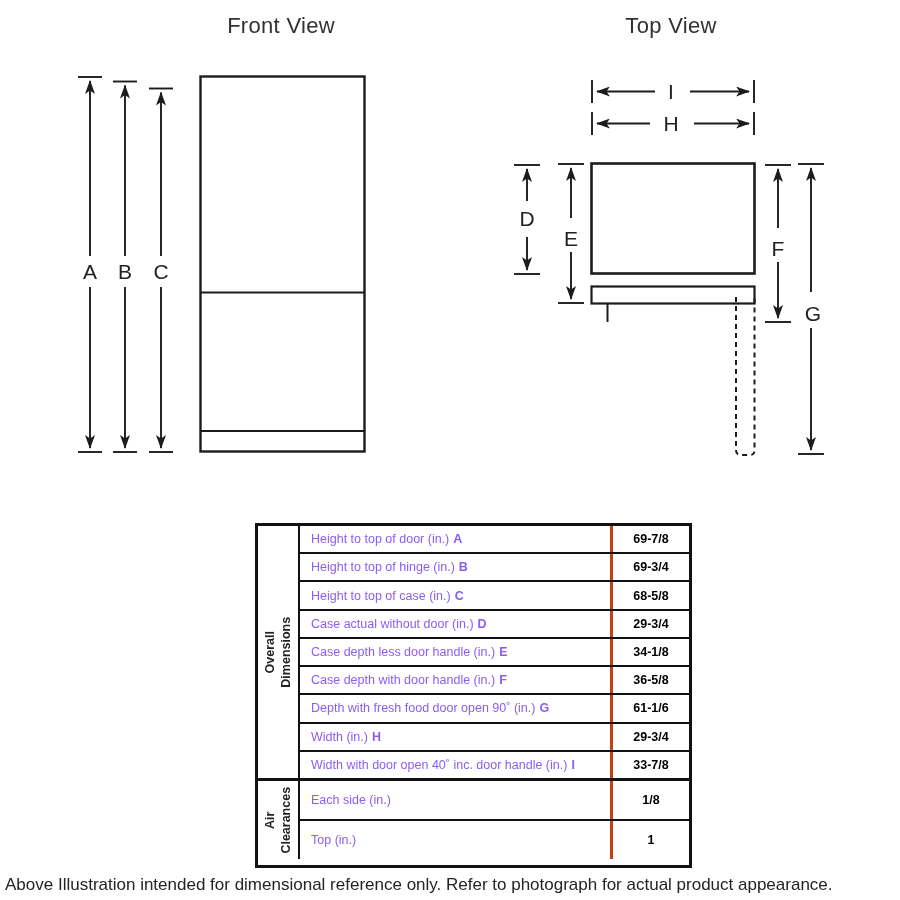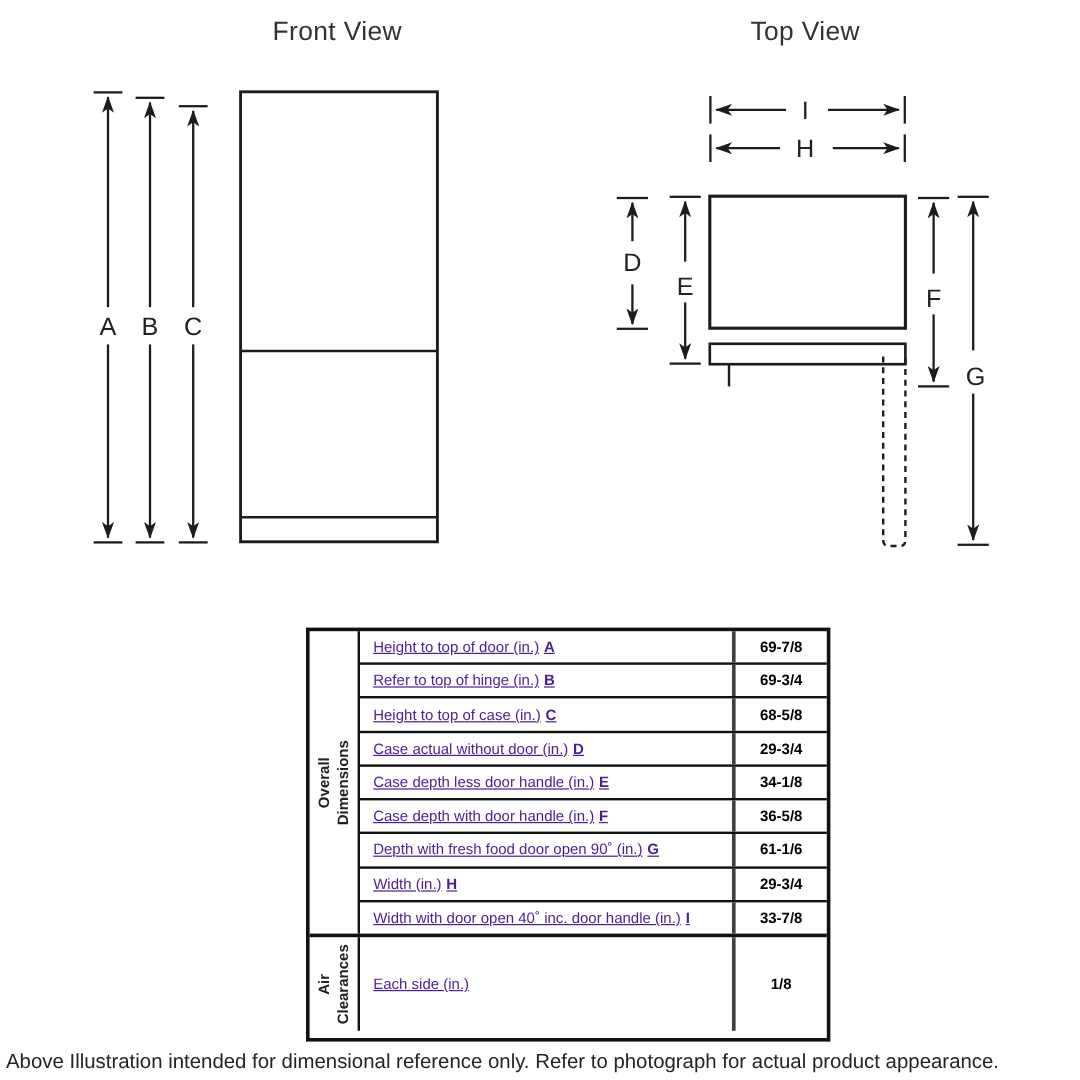--- a/index.html
+++ b/index.html
@@ -33,22 +33,22 @@
   }
   .side-inner {
     transform:rotate(-90deg); text-align:center; font-weight:bold;
     font-size:12.5px; line-height:1.3; color:#222; white-space:nowrap;
   }
   .rows { flex:1; display:flex; flex-direction:column; }
   .trow { flex:1; display:flex; border-bottom:2px solid #121212; box-sizing:border-box; }
   .trow:last-child { border-bottom:none; }
   .desc {
     flex:1; display:flex; align-items:center; padding-left:11px;
-    font-size:12.5px; color:#4c1d95; border-right:3px solid #404040;
-    box-sizing:border-box; white-space:nowrap; overflow:hidden;text-decoration:underline;
+    font-size:12.5px; color:#8b5cf6; border-right:3px solid #c2410c;
+    box-sizing:border-box; white-space:nowrap; overflow:hidden;
   }
   .desc .ltr { margin-left:4px; font-weight:bold; }
   .val {
     width:76px; display:flex; align-items:center; justify-content:center;
     font-weight:bold; font-size:12.5px; color:#000000;
   }
 
   .caption {
     position:absolute; left:5px; top:875px; width:892px;
     font-size:17px; color:#262324; white-space:nowrap;
@@ -168,21 +168,21 @@
       <div class="rows">
         <div class="trow">
           <div class="desc">
               <span>Height to top of door (in.)</span>
               <span class="ltr">A</span>
             </div>
           <div class="val">69-7/8</div>
         </div>
         <div class="trow">
           <div class="desc">
-              <span>Refer to top of hinge (in.)</span>
+              <span>Height to top of hinge (in.)</span>
               <span class="ltr">B</span>
             </div>
           <div class="val">69-3/4</div>
         </div>
         <div class="trow">
           <div class="desc">
               <span>Height to top of case (in.)</span>
               <span class="ltr">C</span>
             </div>
           <div class="val">68-5/8</div>
@@ -235,19 +235,25 @@
       <div class="side">
         <div class="side-inner"><span>Air</span><br><span>Clearances</span></div>
       </div>
       <div class="rows">
         <div class="trow">
           <div class="desc">
               <span>Each side (in.)</span>
             </div>
           <div class="val">1/8</div>
         </div>
+        <div class="trow">
+          <div class="desc">
+              <span>Top (in.)</span>
+            </div>
+          <div class="val">1</div>
+        </div>
       </div>
     </div>
   </div>
 
   <div class="caption">Above Illustration intended for dimensional reference only. Refer to photograph for actual product appearance.</div>
 
 </div>
 
 </body></html>

